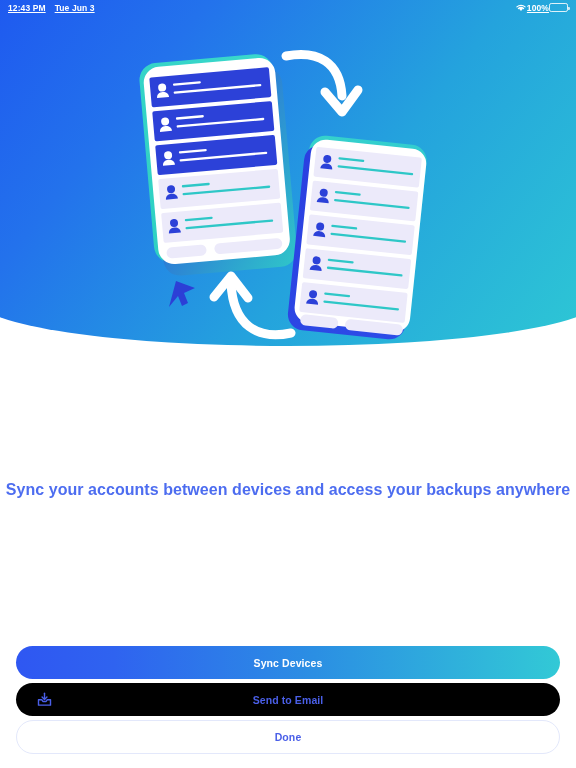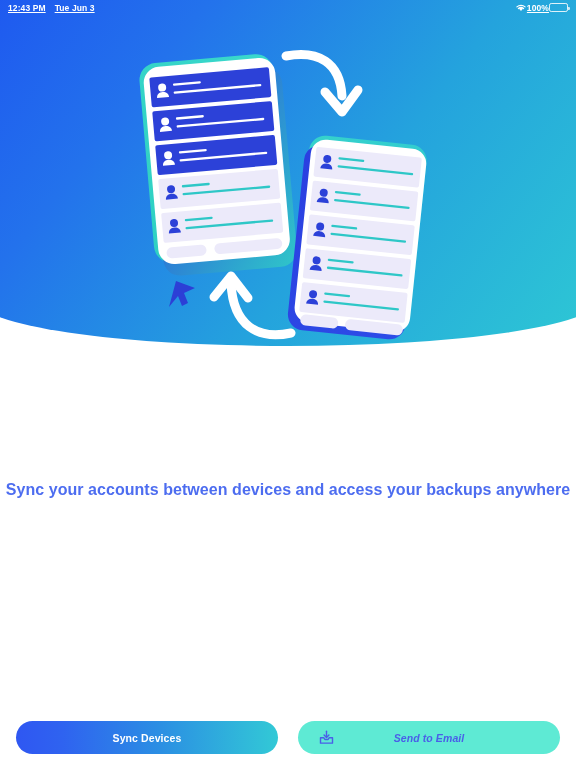--- a/index.html
+++ b/index.html
@@ -60,39 +60,38 @@
   .subtitle {
     position:absolute; top:481px; left:0; width:576px;
     text-align:center;
     font-size:16px; font-weight:bold;
     color:#4d6df0; letter-spacing:0.05px;
   }
 
   
   .actions {
     position:absolute; left:16px; bottom:14px; width:544px;
-    display:flex; flex-direction:row; gap:20px;
+    display:flex; flex-direction:column; gap:4px;
   }
   .btn {
     position:relative;
     height:33px; border-radius:17px;
     display:flex; align-items:center; justify-content:center;
     font-size:10.5px; font-weight:bold;
     letter-spacing:0.1px;
     border:none; cursor:pointer; width:100%;
     font-family:"Liberation Sans", sans-serif;
   }
   .btn-primary {
     background:linear-gradient(90deg,#2f57f2 0%,#2f63f0 18%,#2b8fe3 55%,#32c9d6 100%);
     color:#ffffff;
   }
   .btn-soft {
-    background:#5eead4;
+    background:#000000;
     color:#4a5fe8;
-    font-style:italic;
   }
   .btn-outline {
     background:#ffffff;
     color:#4a5fe8;
     border:1px solid #e3e8fb;
     height:34px;
   }
   .btn-ico {
     position:absolute; left:20px; top:50%;
     transform:translateY(-50%);
@@ -278,15 +277,18 @@
         <svg width="15" height="15" viewBox="0 0 16 16">
           <path d="M8 1.4 V7.3" stroke="#4a5fe8" stroke-width="1.5" stroke-linecap="round" fill="none"></path>
           <path d="M5.4 5.3 L8 8 L10.6 5.3" stroke="#4a5fe8" stroke-width="1.5" stroke-linecap="round" stroke-linejoin="round" fill="none"></path>
           <path d="M1.6 8.2 H5 L6.3 10.1 H9.7 L11 8.2 H14.4 V14 H1.6 Z" stroke="#4a5fe8" stroke-width="1.5" stroke-linejoin="round" fill="none"></path>
         </svg>
       </span>
       <span>Send to Email</span>
     </button>
 
 
+    <button class="btn btn-outline">
+      <span>Done</span>
+    </button>
   </div>
 
 </div>
 
 </body></html>

